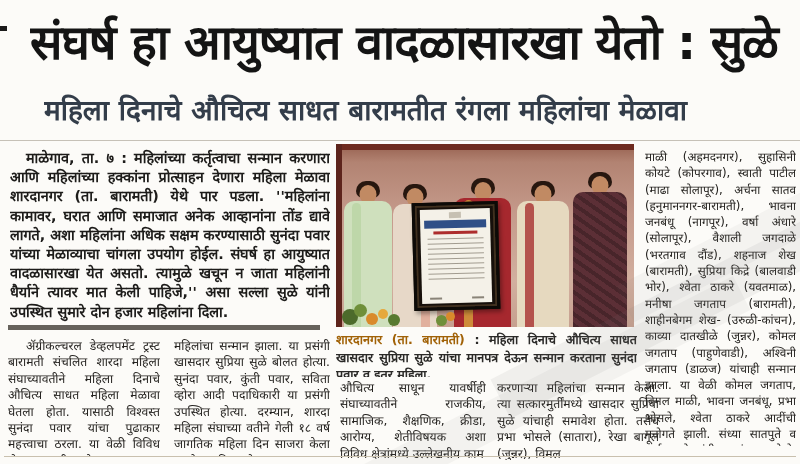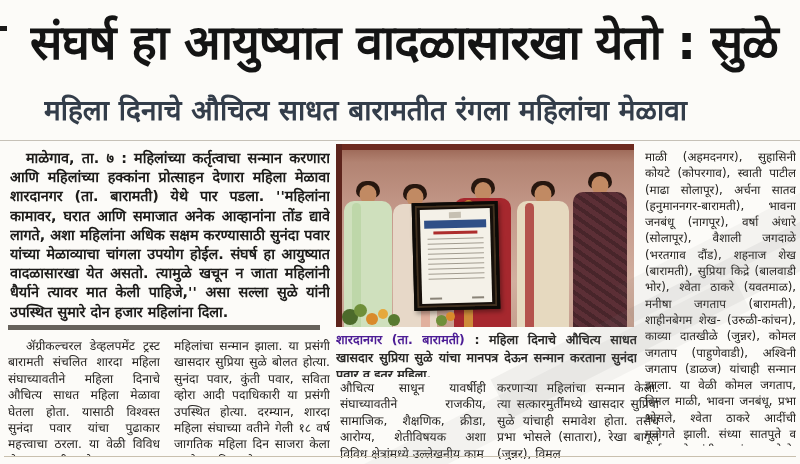--- a/index.html
+++ b/index.html
@@ -159,21 +159,21 @@
     <div class="flower" style="left:6px;  bottom:2px;  width:16px; height:16px; background:#4c6b2b;"></div>
     <div class="flower" style="left:18px; bottom:10px; width:13px; height:13px; background:#6f8f3a;"></div>
     <div class="flower" style="left:30px; bottom:2px;  width:12px; height:12px; background:#d98a2b;"></div>
     <div class="flower" style="left:42px; bottom:8px;  width:10px; height:10px; background:#e6a93c;"></div>
     <div class="flower" style="left:52px; bottom:1px;  width:12px; height:12px; background:#587a30;"></div>
     <div class="flower" style="left:100px; bottom:1px; width:11px; height:11px; background:#6f8f3a;"></div>
     <div class="flower" style="left:110px; bottom:6px; width:9px;  height:9px;  background:#d98a2b;"></div>
   </div>
 
   <div class="caption">
-    <span class="cap-lead" style="color: #4c1d95;">शारदानगर (ता. बारामती)</span><span> : महिला दिनाचे औचित्य साधत खासदार सुप्रिया सुळे यांचा मानपत्र देऊन सन्मान करताना सुनंदा पवार व इतर महिला.</span>
+    <span class="cap-lead" style="color: #a16207;">शारदानगर (ता. बारामती)</span><span> : महिला दिनाचे औचित्य साधत खासदार सुप्रिया सुळे यांचा मानपत्र देऊन सन्मान करताना सुनंदा पवार व इतर महिला.</span>
   </div>
 
   <div class="rule-bottom" style="background: rgb(201, 192, 174);"></div>
 
   <div class="wm wm1"></div>
   <div class="wm wm2"></div>
   <div class="wm wm3"></div>
 
 </div>
 

